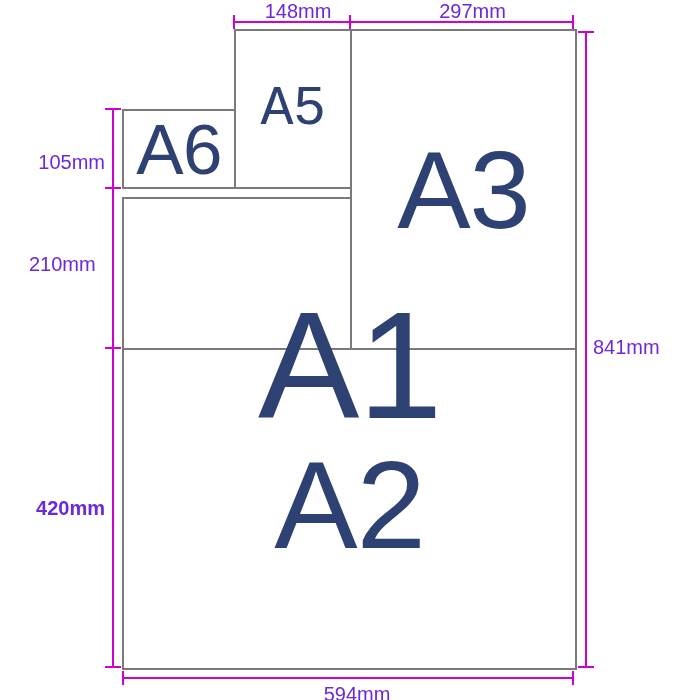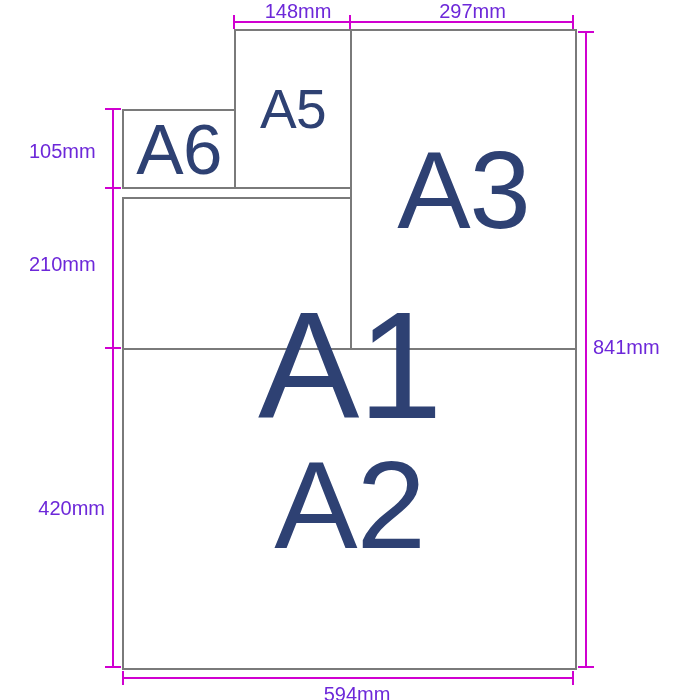--- a/index.html
+++ b/index.html
@@ -32,21 +32,21 @@
     display: flex;
     align-items: center;
     justify-content: center;
     color: #2e4173;
     line-height: 1;
     letter-spacing: -0.01em;
     z-index: 5;
     pointer-events: none;
   }
   .lab-a6 { left: 122px; top: 109px; width: 114px; height:  80px; font-size:  71px; }
-  .lab-a5 { left: 234px; top:  29px; width: 118px; height: 160px; font-size:  55px; }
+  .lab-a5 { left: 234px; top:  29px; width: 118px; height: 160px; font-size:  55px; font-family: Liberation Mono, monospace; }
   .lab-a3 { left: 350px; top:  29px; width: 227px; height: 321px; font-size: 110px; }
   .lab-a4 { left: 122px; top: 197px; width: 230px; height: 153px; font-size:  77px; }
   .lab-a2 { left: 122px; top: 348px; width: 455px; height: 312px; font-size: 125px; }
   .lab-a1 { left: 122px; top: 280px; width: 455px; height: 170px; font-size: 152px; text-align: right; }
 
   
   .dline, .dtick {
     position: absolute;
     background: #d000d0;
   }
@@ -76,23 +76,23 @@
   
   .dtext {
     position: absolute;
     color: #6d28d9;
     font-size: 20px;
     line-height: 20px;
     white-space: nowrap;
   }
   .txt-148 { left: 240px; top:   1px; width: 116px; text-align: center; }
   .txt-297 { left: 360px; top:   1px; width: 225px; text-align: center; }
-  .txt-105 { left:  29px; top: 141px; width:  76px; }
+  .txt-105 { left:  29px; top: 152px; width:  76px; text-align: right; }
   .txt-210 { left:  29px; top: 254px; width:  76px; text-align: left; }
-  .txt-420 { left:  29px; top: 498px; width:  76px; text-align: right; }
+  .txt-420 { left:  29px; top: 498px; width:  76px; text-align: right; font-weight: bold; }
   .txt-841 { left: 593px; top: 337px; width:  90px; text-align: left; }
   .txt-594 { left: 287px; top: 684px; width: 140px; text-align: center; }
 </style>
 </head>
 <body>
 
 <div class="canvas">
 
   <div class="paper box-a5"></div>
   <div class="paper box-a6"></div>

